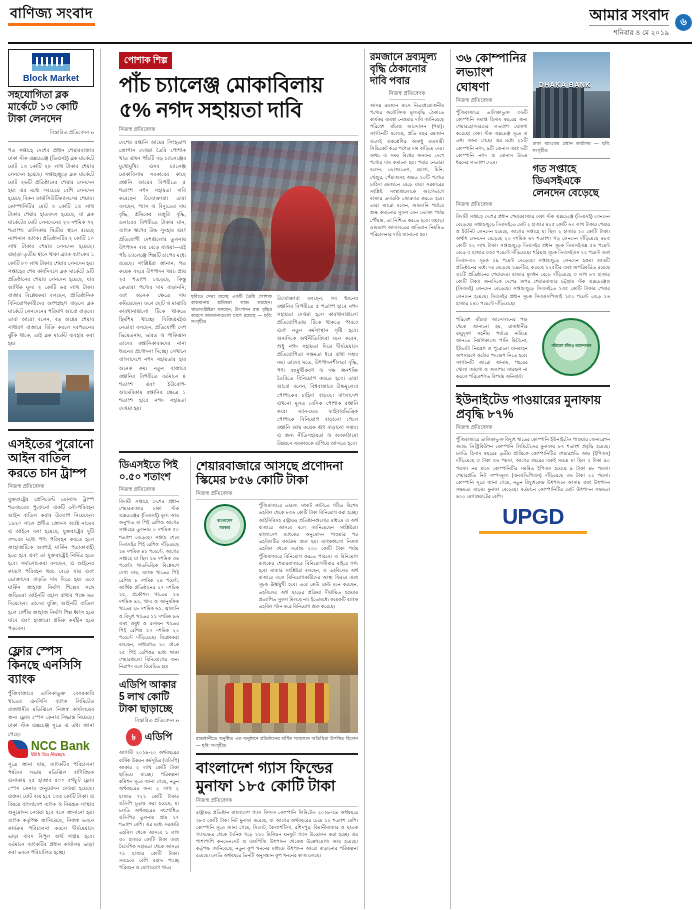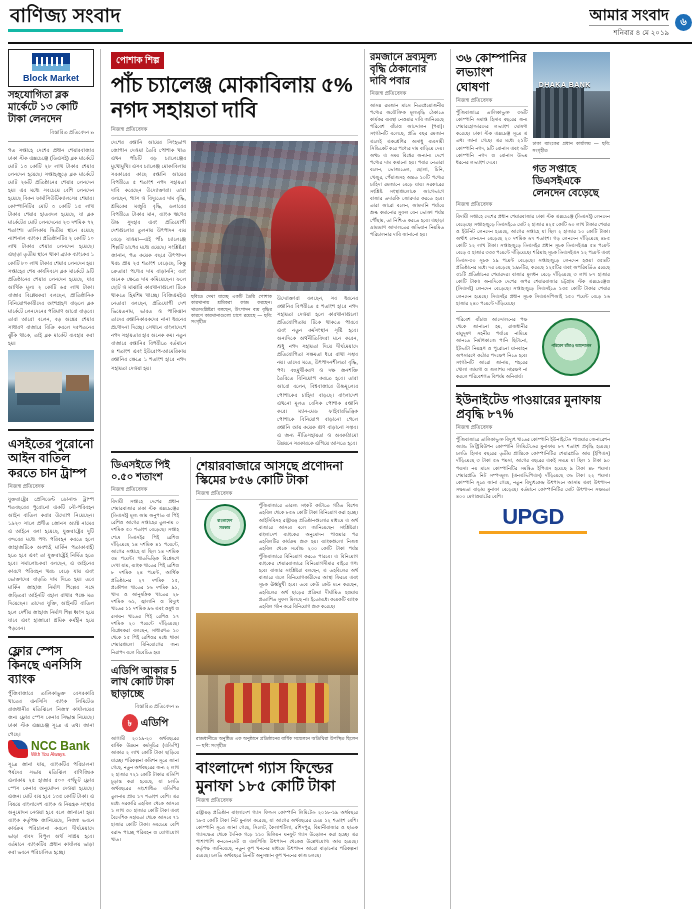--- a/index.html
+++ b/index.html
@@ -21,25 +21,25 @@
   }
   
   .masthead {
     display: flex;
     align-items: flex-start;
     justify-content: space-between;
     border-bottom: 2px solid #111;
     padding-bottom: 3px;
   }
   .masthead-left {
-    font-size: 19px;
+    font-size: 14px;
     font-weight: bold;
     letter-spacing: 0.5px;
     color: #111;
-    border-bottom: 3px solid #14b8a6;
+    border-bottom: 3px solid #f97316;
     padding: 0 2px 2px 2px;
     line-height: 1.1;
   }
   .masthead-right {
     display: flex;
     align-items: center;
     gap: 6px;
   }
   .paper-title {
     font-size: 15px;
@@ -67,21 +67,21 @@
   
   .grid {
     display: flex;
     gap: 6px;
     margin-top: 5px;
     height: 860px;
   }
   .col { display: flex; flex-direction: column; }
   .col-1 { width: 86px; }
   .col-3 { width: 168px; }
-  .col-5 { width: 80px; }
+  .col-5 { width: 80px; align-items: center; }
   .col-6 { width: 160px; }
 
   .vline { border-left: 1px solid #bbb; }
 
   
   .hl { 
     font-weight: bold;
     line-height: 1.18;
     color: #111;
     margin: 2px 0 3px 0;
@@ -322,21 +322,21 @@
         <div class="ncc-mark"></div>
         <div>
           <div class="ncc-name">NCC Bank</div>
           <div class="ncc-tag">With You Always.</div>
         </div>
       </div>
 
       <div class="body">সূত্রে জানা যায়, ব্যাংকটির পরিচালনা পর্ষদের সভায় মতিঝিল বাণিজ্যিক এলাকায় ২৫ হাজার ৫০০ বর্গফুট ফ্লোর স্পেস কেনার অনুমোদন দেওয়া হয়েছে। এজন্য মোট ব্যয় হবে ১৩৫ কোটি টাকা। এ বিষয়ে বাংলাদেশ ব্যাংক ও নিয়ন্ত্রক সংস্থার অনুমোদন নেওয়া হবে বলে জানানো হয়। ব্যাংক কর্তৃপক্ষ জানিয়েছে, নিজস্ব ভবনে কার্যক্রম পরিচালনা করলে দীর্ঘমেয়াদে ভাড়া বাবদ বিপুল অর্থ সাশ্রয় হবে। বর্তমানে ব্যাংকটির প্রধান কার্যালয় ভাড়া করা ভবনে পরিচালিত হচ্ছে।</div>
     </div>
 
-    <div class="col col-3 vline" style="padding-left:10px; width:258px;">
+    <div class="col col-3 vline" style="padding-left:18px; width:258px;">
 
       <div>
         <span class="kicker">পোশাক শিল্প</span>
       </div>
       <div class="hl hl-xl">পাঁচ চ্যালেঞ্জ মোকাবিলায় ৫% নগদ সহায়তা দাবি</div>
       <div class="byline">নিজস্ব প্রতিবেদক</div>
 
       <div style="display:flex; gap:5px;">
         <div style="width:86px;">
           <div class="body">দেশের রপ্তানি আয়ের সিংহভাগ জোগান দেওয়া তৈরি পোশাক খাত এখন পাঁচটি বড় চ্যালেঞ্জের মুখোমুখি। এসব চ্যালেঞ্জ মোকাবিলায় সরকারের কাছে রপ্তানি আয়ের বিপরীতে ৫ শতাংশ নগদ সহায়তা দাবি করেছেন উদ্যোক্তারা। তারা বলছেন, গ্যাস ও বিদ্যুতের দাম বৃদ্ধি, শ্রমিকের মজুরি বৃদ্ধি, ডলারের বিপরীতে টাকার মান, ব্যাংক ঋণের উচ্চ সুদহার এবং প্রতিযোগী দেশগুলোর তুলনায় উৎপাদন ব্যয় বেড়ে যাওয়া—এই পাঁচ চ্যালেঞ্জে শিল্পটি চাপের মধ্যে রয়েছে। সংশ্লিষ্টরা জানান, গত কয়েক বছরে উৎপাদন খরচ প্রায় ২৫ শতাংশ বেড়েছে, কিন্তু ক্রেতারা পণ্যের দাম বাড়াননি; বরং অনেক ক্ষেত্রে দাম কমিয়েছেন। ফলে ছোট ও মাঝারি কারখানাগুলো টিকে থাকতে হিমশিম খাচ্ছে। বিজিএমইএ নেতারা বলছেন, প্রতিযোগী দেশ ভিয়েতনাম, ভারত ও পাকিস্তান তাদের রপ্তানিকারকদের নানা ধরনের প্রণোদনা দিচ্ছে। সেখানে বাংলাদেশে নগদ সহায়তার হার অনেক কম। নতুন বাজারে রপ্তানির বিপরীতে বর্তমানে ৪ শতাংশ এবং ইউরোপ-আমেরিকায় রপ্তানির ক্ষেত্রে ১ শতাংশ হারে নগদ সহায়তা দেওয়া হয়।</div>

